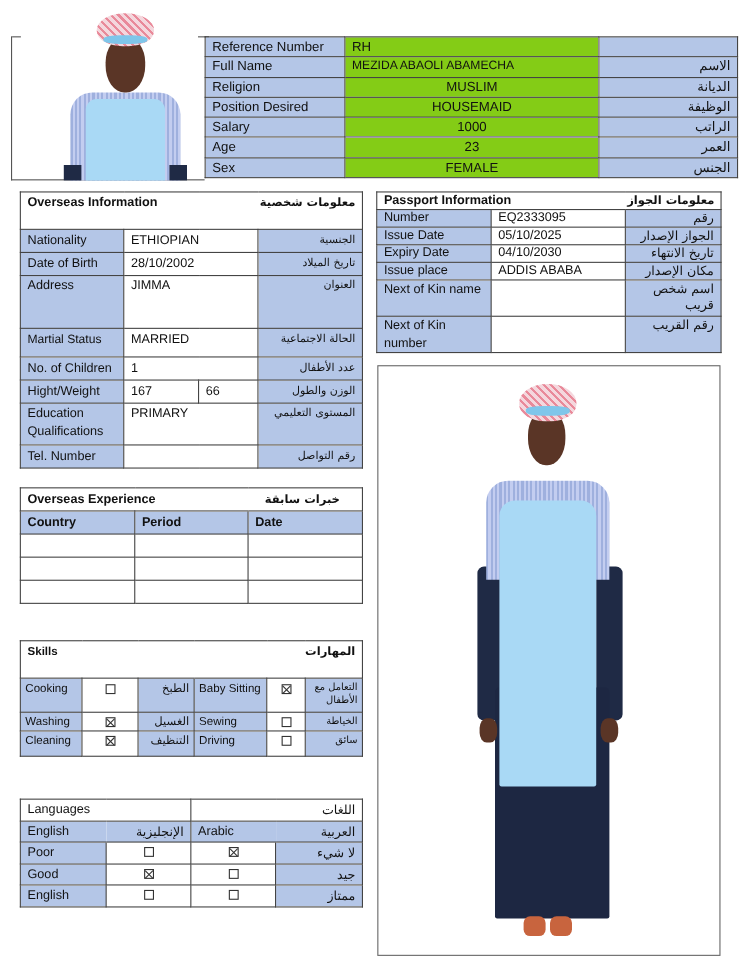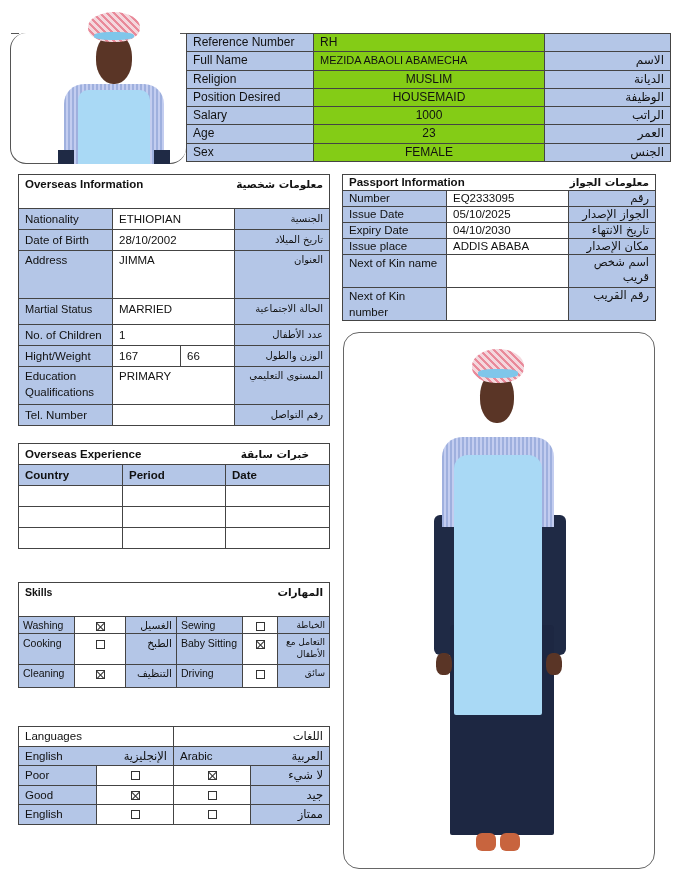--- a/index.html
+++ b/index.html
@@ -1,19 +1,19 @@
 <!DOCTYPE html>
 <html><head>
 <meta charset="utf-8">
 <style>
   * { box-sizing: border-box; margin: 0; padding: 0; }
   html, body { width: 681px; height: 874px; background: #ffffff; overflow: hidden; }
   body { position: relative; font-family: "Liberation Sans", "DejaVu Sans", sans-serif; color: #111; font-size: 11px; }
 
-  .abs { position: absolute; border-radius: 16px; }
+  .abs { position: absolute; }
   table { border-collapse: collapse; table-layout: fixed; }
   td { border: 1px solid #444; padding: 0 6px; vertical-align: top; font-size: 11.5px; line-height: 14px; overflow: hidden; white-space: nowrap; }
   .blue { background: #b4c6e7; }
   .white { background: #84cc16; }
   .ar { direction: rtl; text-align: right; font-family: "DejaVu Sans", sans-serif; font-size: 10px; }
   .ar-sm { font-size: 8px; }
   .center { text-align: center; }
   .bold { font-weight: bold; }
   .wrap { white-space: normal; }
 
@@ -274,36 +274,36 @@
       <col style="width:66px">
       <col style="width:35px">
       <col style="width:52px">
     </colgroup>
   <tbody>
     <tr>
       <td colspan="3" class="bold" style="height:34px; border-right:none; padding-top:2px;">Skills</td>
       <td colspan="3" class="ar bold" style="border-left:none; font-size:10.5px; padding-top:2px;">المهارات</td>
     </tr>
     <tr>
+      <td class="blue" style="height:31px; padding:2px 4px;">Cooking</td>
+      <td class="center" style="padding-top:2px;"><span class="chk"></span></td>
+      <td class="blue ar" style="padding:2px 4px;">الطبخ</td>
+      <td class="blue" style="padding:2px 4px;">Baby Sitting</td>
+      <td class="center" style="padding-top:2px;"><span class="chk on"></span></td>
+      <td class="blue ar wrap" style="padding:2px 4px; line-height:12px; font-size:9px;">التعامل مع الأطفال</td>
+    </tr>
+    <tr>
       <td class="blue" style="height:16px; padding:1px 4px;">Washing</td>
       <td class="center" style="padding-top:1px;"><span class="chk on"></span></td>
       <td class="blue ar" style="padding:1px 4px;">الغسيل</td>
       <td class="blue" style="padding:1px 4px;">Sewing</td>
       <td class="center" style="padding-top:1px;"><span class="chk"></span></td>
       <td class="blue ar" style="padding:1px 4px; font-size:9px;">الخياطة</td>
     </tr>
     <tr>
-      <td class="blue" style="height:31px; padding:2px 4px;">Cooking</td>
-      <td class="center" style="padding-top:2px;"><span class="chk"></span></td>
-      <td class="blue ar" style="padding:2px 4px;">الطبخ</td>
-      <td class="blue" style="padding:2px 4px;">Baby Sitting</td>
-      <td class="center" style="padding-top:2px;"><span class="chk on"></span></td>
-      <td class="blue ar wrap" style="padding:2px 4px; line-height:12px; font-size:9px;">التعامل مع الأطفال</td>
-    </tr>
-    <tr>
       <td class="blue" style="height:23px; padding:1px 4px;">Cleaning</td>
       <td class="center" style="padding-top:1px;"><span class="chk on"></span></td>
       <td class="blue ar" style="padding:1px 4px;">التنظيف</td>
       <td class="blue" style="padding:1px 4px;">Driving</td>
       <td class="center" style="padding-top:1px;"><span class="chk"></span></td>
       <td class="blue ar" style="padding:1px 4px; font-size:9px;">سائق</td>
     </tr>
   </tbody>
 </table>
 

